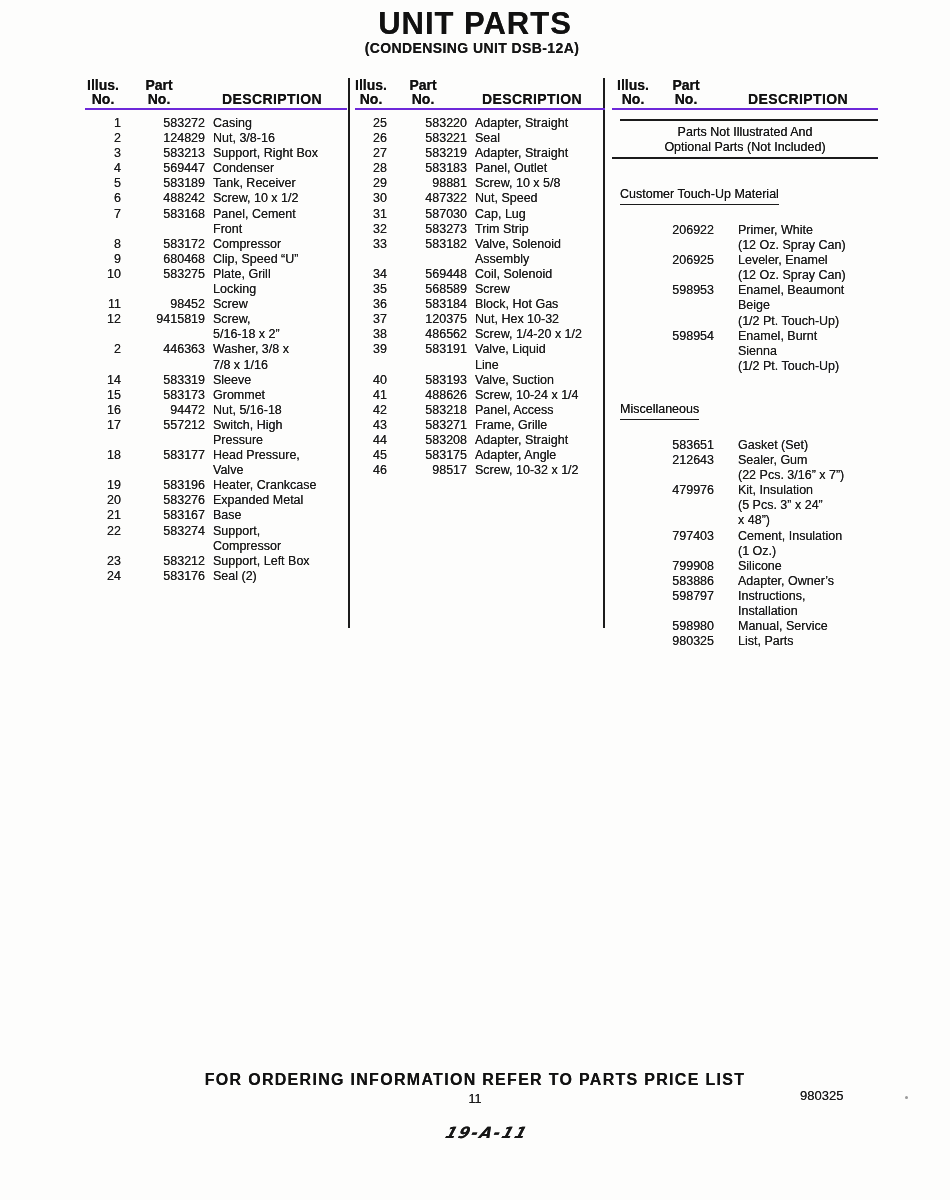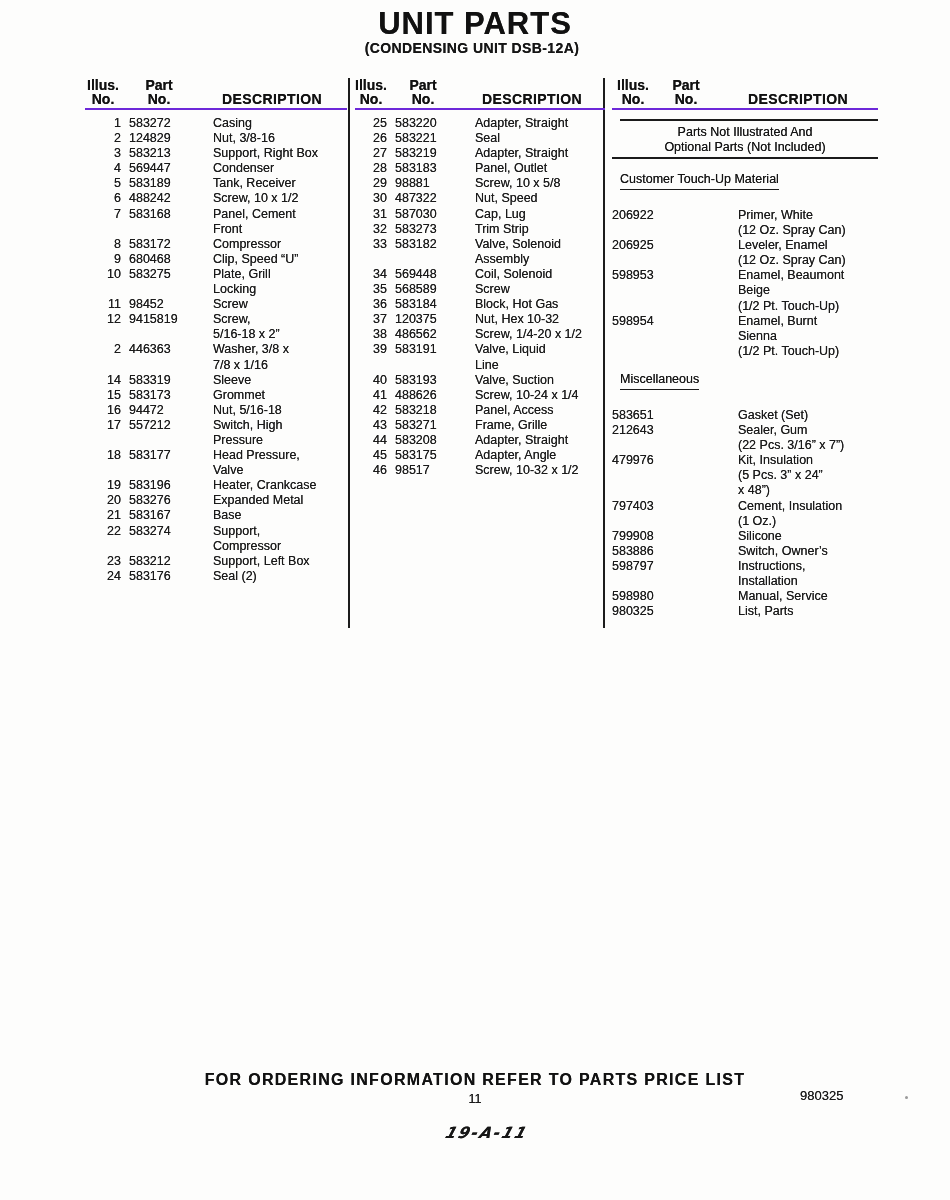--- a/index.html
+++ b/index.html
@@ -38,33 +38,33 @@
   .col1 .thead{grid-template-columns:36px 76px 1fr;}
   .col2 .thead{grid-template-columns:32px 72px 1fr;}
   .col3 .thead{grid-template-columns:42px 64px 1fr;}
   .thead span{text-align:center;white-space:nowrap;}
   .thead .h-desc{letter-spacing:0.4px;}
   .rows{margin-top:6px;}
   .prow{display:grid;column-gap:8px;font-size:12.5px;line-height:15.1px;}
   .col1 .prow{grid-template-columns:36px 76px 1fr;}
   .col2 .prow{grid-template-columns:32px 72px 1fr;}
   .c-no{text-align:right;white-space:nowrap;}
-  .c-part{white-space:nowrap;}
+  .c-part{text-align:right;white-space:nowrap;}
   .c-desc{text-align:left;white-space:nowrap;}
   .c-desc div{white-space:nowrap;}
   
   .rule{border-top:2px solid #1b1b1b;height:0;}
   .rule-a{margin:9px 0 0 8px;}
   .rule-b{margin:2px 0 0 0;}
   .box-heading{
     margin-top:4px;text-align:center;
     font-size:12.5px;line-height:15px;color:#141414;
   }
   .sec-heading{
-    display:inline-block;margin:13px 0 0 8px;
+    display:inline-block;margin:28px 0 0 8px;
     font-size:12.5px;line-height:15px;
     border-bottom:1.5px solid #1b1b1b;padding-bottom:2px;
     white-space:nowrap;color:#141414;
   }
   .sec-items{margin-top:18px;}
   .prow3{display:grid;grid-template-columns:102px 1fr;column-gap:24px;
     font-size:12.5px;line-height:15.1px;}
   
   .foot-note{
     position:absolute;top:1071px;left:0;width:950px;text-align:center;
@@ -532,21 +532,21 @@
           </div>
           <div class="prow3">
             <span class="c-part">799908</span>
             <span class="c-desc">
               <div>Silicone</div>
             </span>
           </div>
           <div class="prow3">
             <span class="c-part">583886</span>
             <span class="c-desc">
-              <div>Switch, Owner’s</div>
+              <div>Adapter, Owner’s</div>
             </span>
           </div>
           <div class="prow3">
             <span class="c-part">598797</span>
             <span class="c-desc">
               <div>Instructions,</div>
               <div>Installation</div>
             </span>
           </div>
           <div class="prow3">

